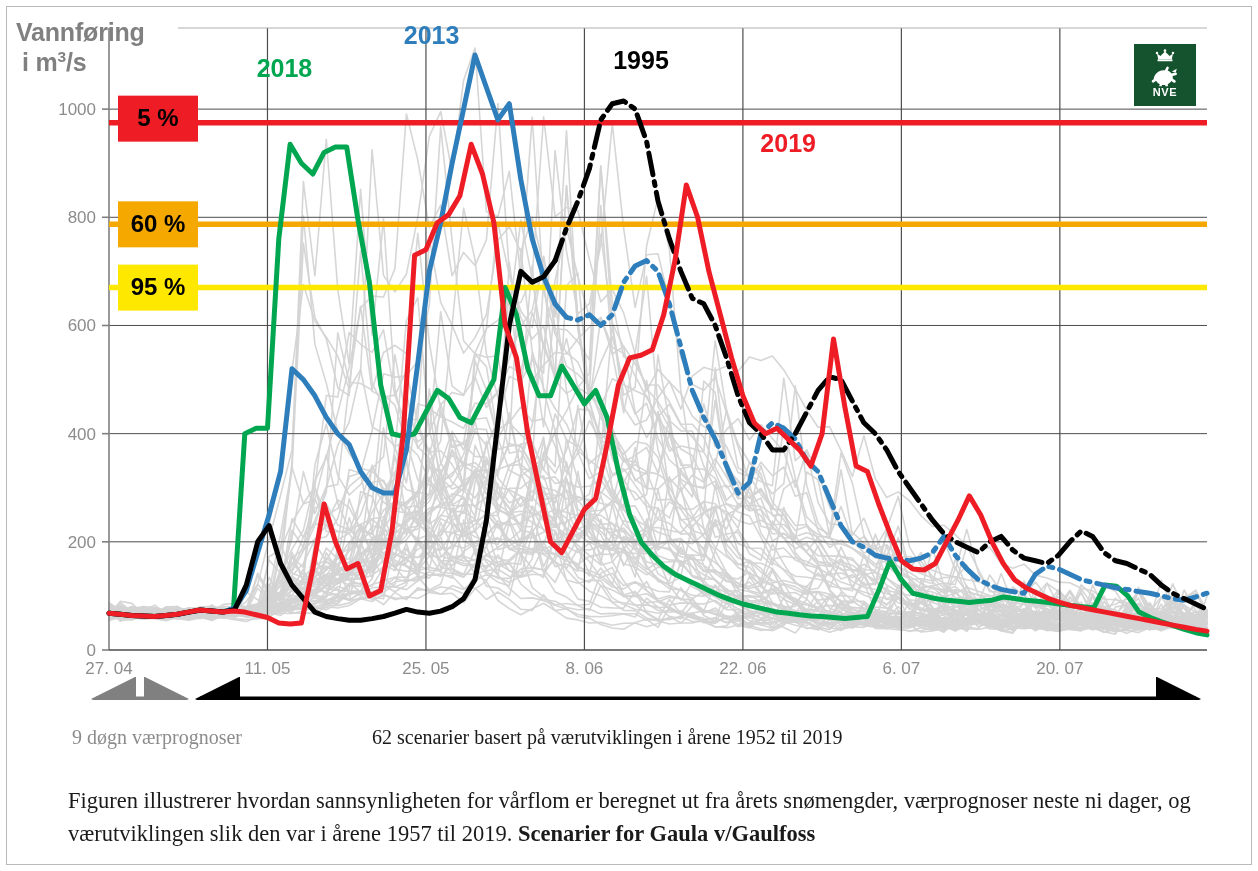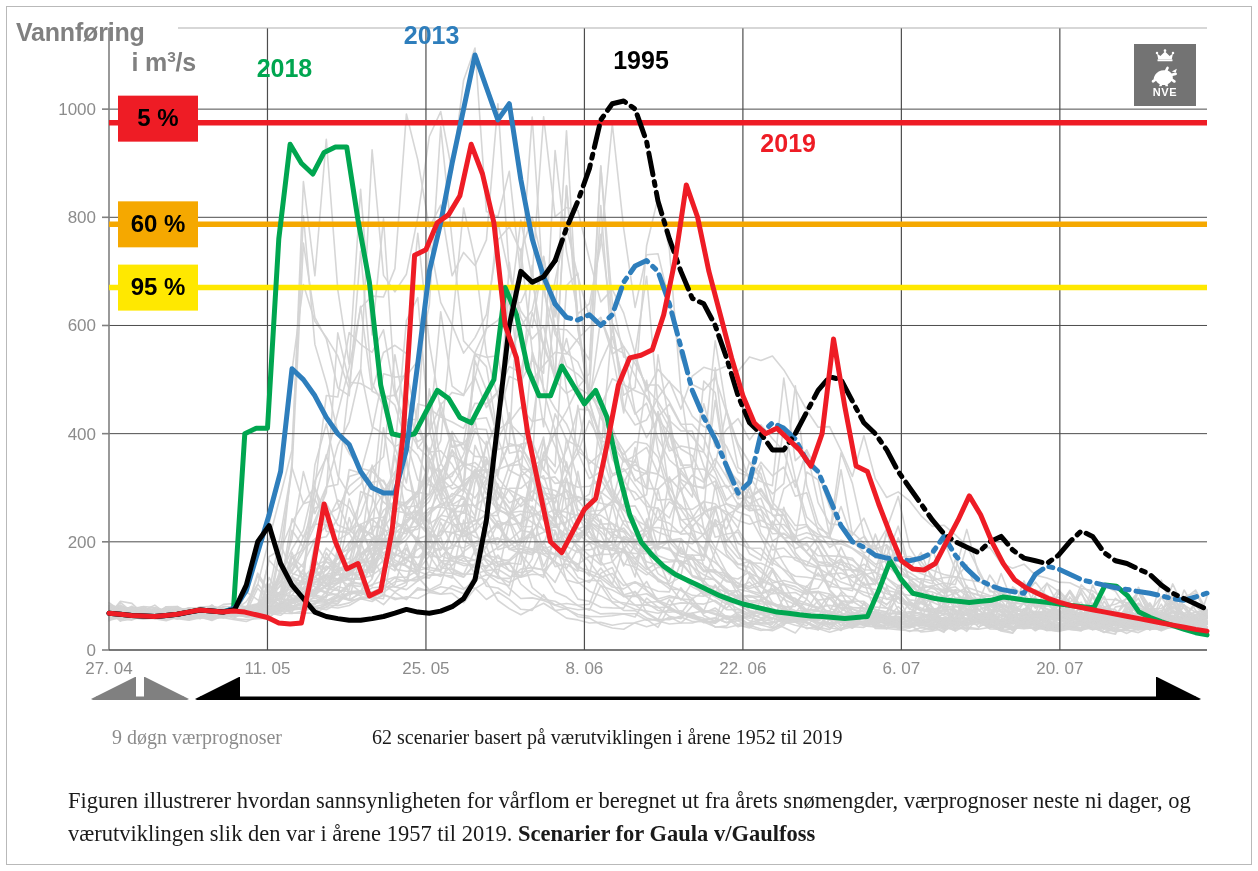--- a/index.html
+++ b/index.html
@@ -34,31 +34,31 @@
     left: 16px;
     top: 18px;
     width: 180px;
     color: #808080;
     font-size: 25px;
     font-weight: bold;
     line-height: 1.18;
     letter-spacing: -0.2px;
   }
   .axis-title .line1 { display: block; text-align: left; }
-  .axis-title .line2 { display: block; text-align: right; padding-left: 6px;}
+  .axis-title .line2 { display: block; text-align: left; padding-left: 6px;}
   .axis-title sup { font-size: 0.62em; vertical-align: super; }
 
   
   .nve-logo {
     position: absolute;
     left: 1134px;
     top: 44px;
     width: 62px;
     height: 62px;
-    background: #737373;
+    background: #14532d;
     display: flex;
     flex-direction: column;
     align-items: center;
     justify-content: flex-start;
     padding-top: 5px;
     box-sizing: border-box;
   }
   .nve-logo .crest { width: 42px; height: 38px; display:block; }
   .nve-logo .nve-text {
     color: #ffffff;
@@ -105,21 +105,20 @@
   
   .cap-forecast {
     position: absolute;
     left: 72px;
     top: 726px;
     width: 240px;
     color: #8c8c8c;
     font-size: 20px;
     font-family: "Liberation Serif", serif;
     white-space: nowrap;
-    margin-left: 40px;
   }
   .cap-scenarios {
     position: absolute;
     left: 372px;
     top: 726px;
     color: #1a1a1a;
     font-size: 20px;
     font-family: "Liberation Serif", serif;
     white-space: nowrap;
   }

